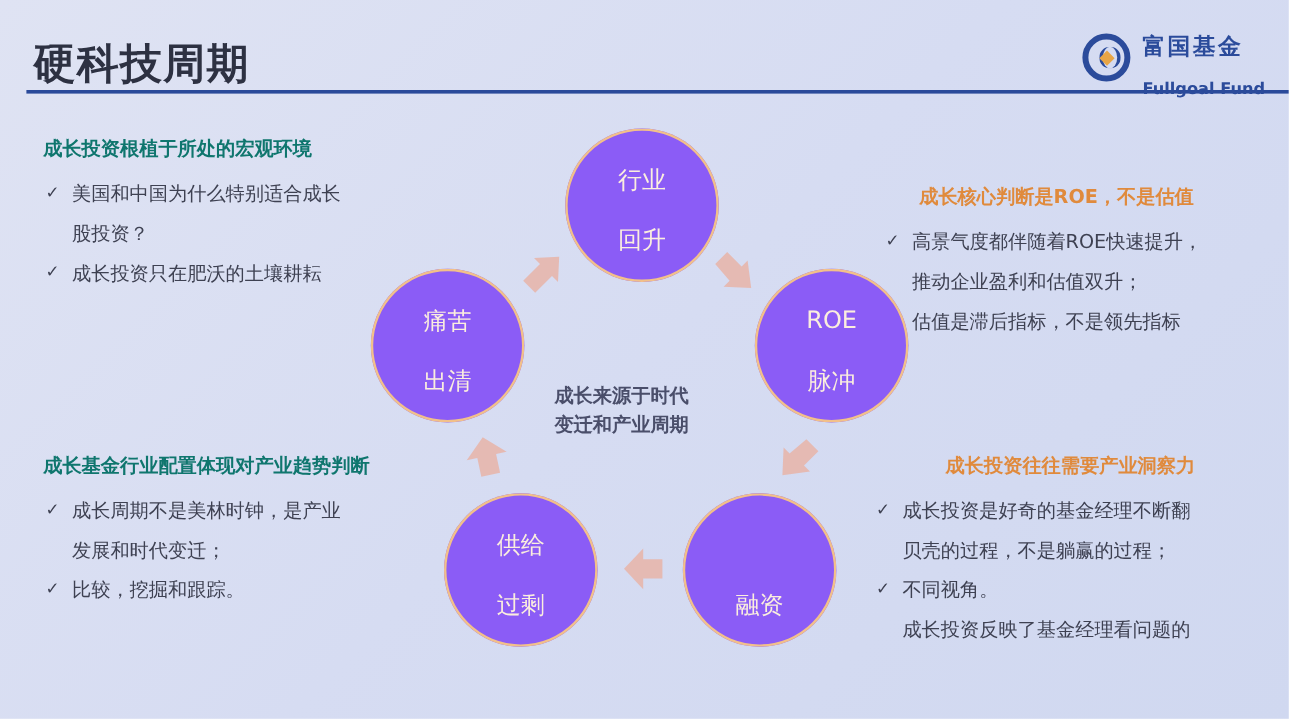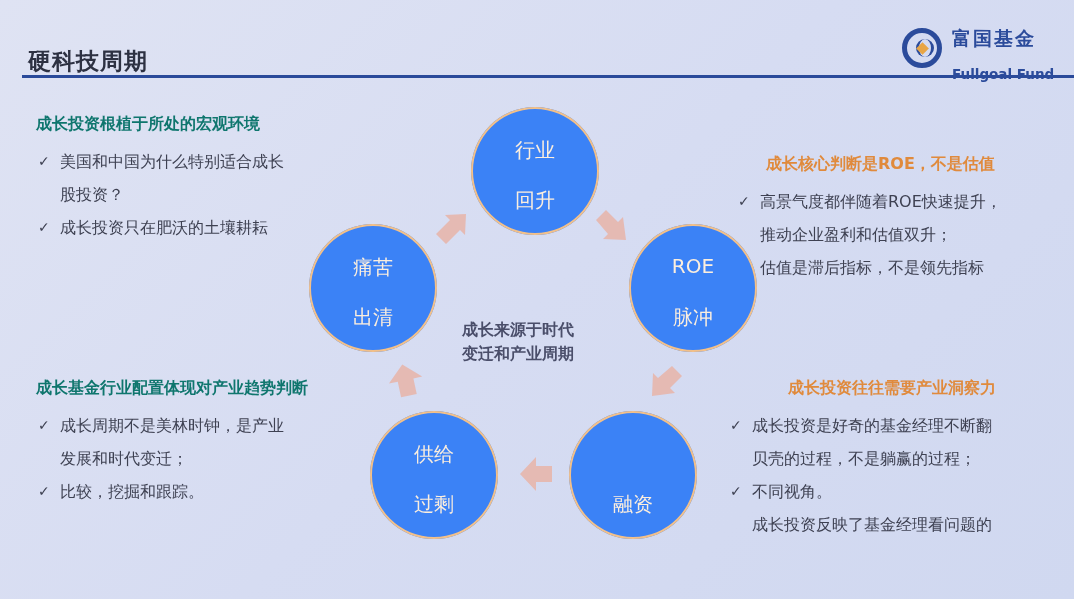--- a/index.html
+++ b/index.html
@@ -4,21 +4,21 @@
 <style>
   html, body { margin: 0; padding: 0; }
   body {
     width: 1074px; height: 599px; overflow: hidden; position: relative;
     background: linear-gradient(135deg, #dfe3f3 0%, #d6dcf2 50%, #d0d8f0 100%);
     font-family: "DejaVu Sans", "Liberation Sans", sans-serif;
     color: #3c3f52;
   }
   .title {
     position: absolute; left: 28px; top: 30px;
-    font-size: 23px; font-weight: bold; color: #2d3142; letter-spacing: 1px; margin-top: 16px;
+    font-size: 35px; font-weight: bold; color: #2d3142; letter-spacing: 1px;
   }
   .title-rule {
     position: absolute; left: 22px; top: 75px; width: 1052px; height: 3px;
     background: #2a4a9a;
   }
   .logo { position: absolute; left: 900px; top: 26px; width: 170px; height: 46px; }
   .logo-mark {
     position: absolute; left: 2px; top: 2px; width: 40px; height: 40px;
     border: 5px solid #2b4b9b; border-radius: 50%; box-sizing: border-box;
   }
@@ -36,21 +36,21 @@
   .block { position: absolute; }
   .heading { font-size: 16px; font-weight: bold; white-space: nowrap; }
   .heading.blue { color: #0f766e; }
   .heading.orange { color: #e08a3c; }
   .items { margin-top: 10px; }
   .item { position: relative; padding-left: 24px; font-size: 16px; line-height: 33px; color: #3e4152; }
   .item .check { position: absolute; left: 2px; top: 0; font-size: 14px; color: #3e4152; }
 
   .circle {
     position: absolute; width: 128px; height: 128px; border-radius: 50%;
-    background: #3b82f6;
+    background: #8b5cf6;
     box-shadow: 0 0 0 2px #f2c08a inset;
     color: #fbeede; font-size: 20px; text-align: center;
   }
   .circle .l1 { position: absolute; left: 0; right: 0; top: 30px; }
   .circle .l2 { position: absolute; left: 0; right: 0; top: 80px; }
   .arrow { position: absolute; width: 40px; height: 40px; }
   .center-text {
     position: absolute; left: 462px; top: 318px; width: 160px;
     font-size: 16px; font-weight: bold; color: #4a4e6a; line-height: 24px; text-align: left;
   }

